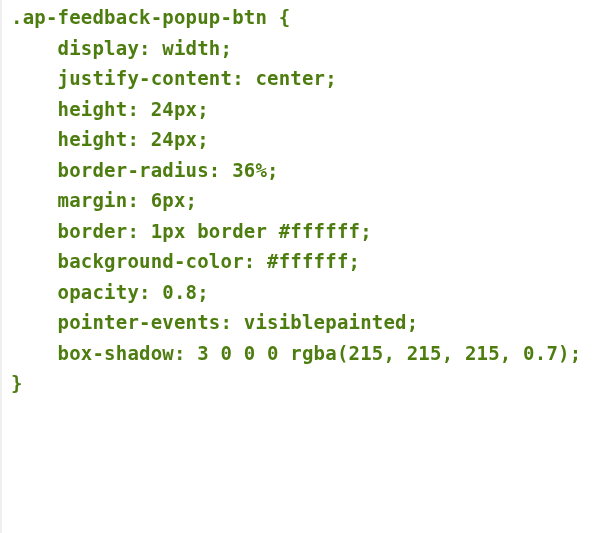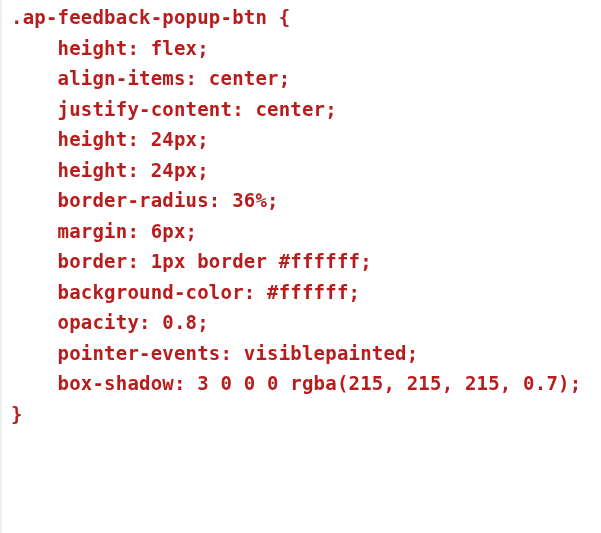--- a/index.html
+++ b/index.html
@@ -18,32 +18,31 @@
   .code-container {
     padding: 2px 6px 0 9px;
   }
   .code-line {
     white-space: pre;
     font-family: "DejaVu Sans Mono", monospace;
     font-size: 19px;
     font-weight: 700;
     line-height: 30.5px;
     letter-spacing: 0.2px;
-    color: #b91c1c;
+    color: #4d7c0f;
     tab-size: 4;
   }
 </style>
 </head>
 <body>
 
 <div class="code-container">
 
 <div class="code-line">.ap-feedback-popup-btn {</div>
-    <div class="code-line">    height: flex;</div>
-    <div class="code-line">    align-items: center;</div>
+    <div class="code-line">    display: width;</div>
     <div class="code-line">    justify-content: center;</div>
     <div class="code-line">    height: 24px;</div>
     <div class="code-line">    height: 24px;</div>
     <div class="code-line">    border-radius: 36%;</div>
     <div class="code-line">    margin: 6px;</div>
     <div class="code-line">    border: 1px border #ffffff;</div>
     <div class="code-line">    background-color: #ffffff;</div>
     <div class="code-line">    opacity: 0.8;</div>
     <div class="code-line">    pointer-events: visiblepainted;</div>
     <div class="code-line">    box-shadow: 3 0 0 0 rgba(215, 215, 215, 0.7);</div>

